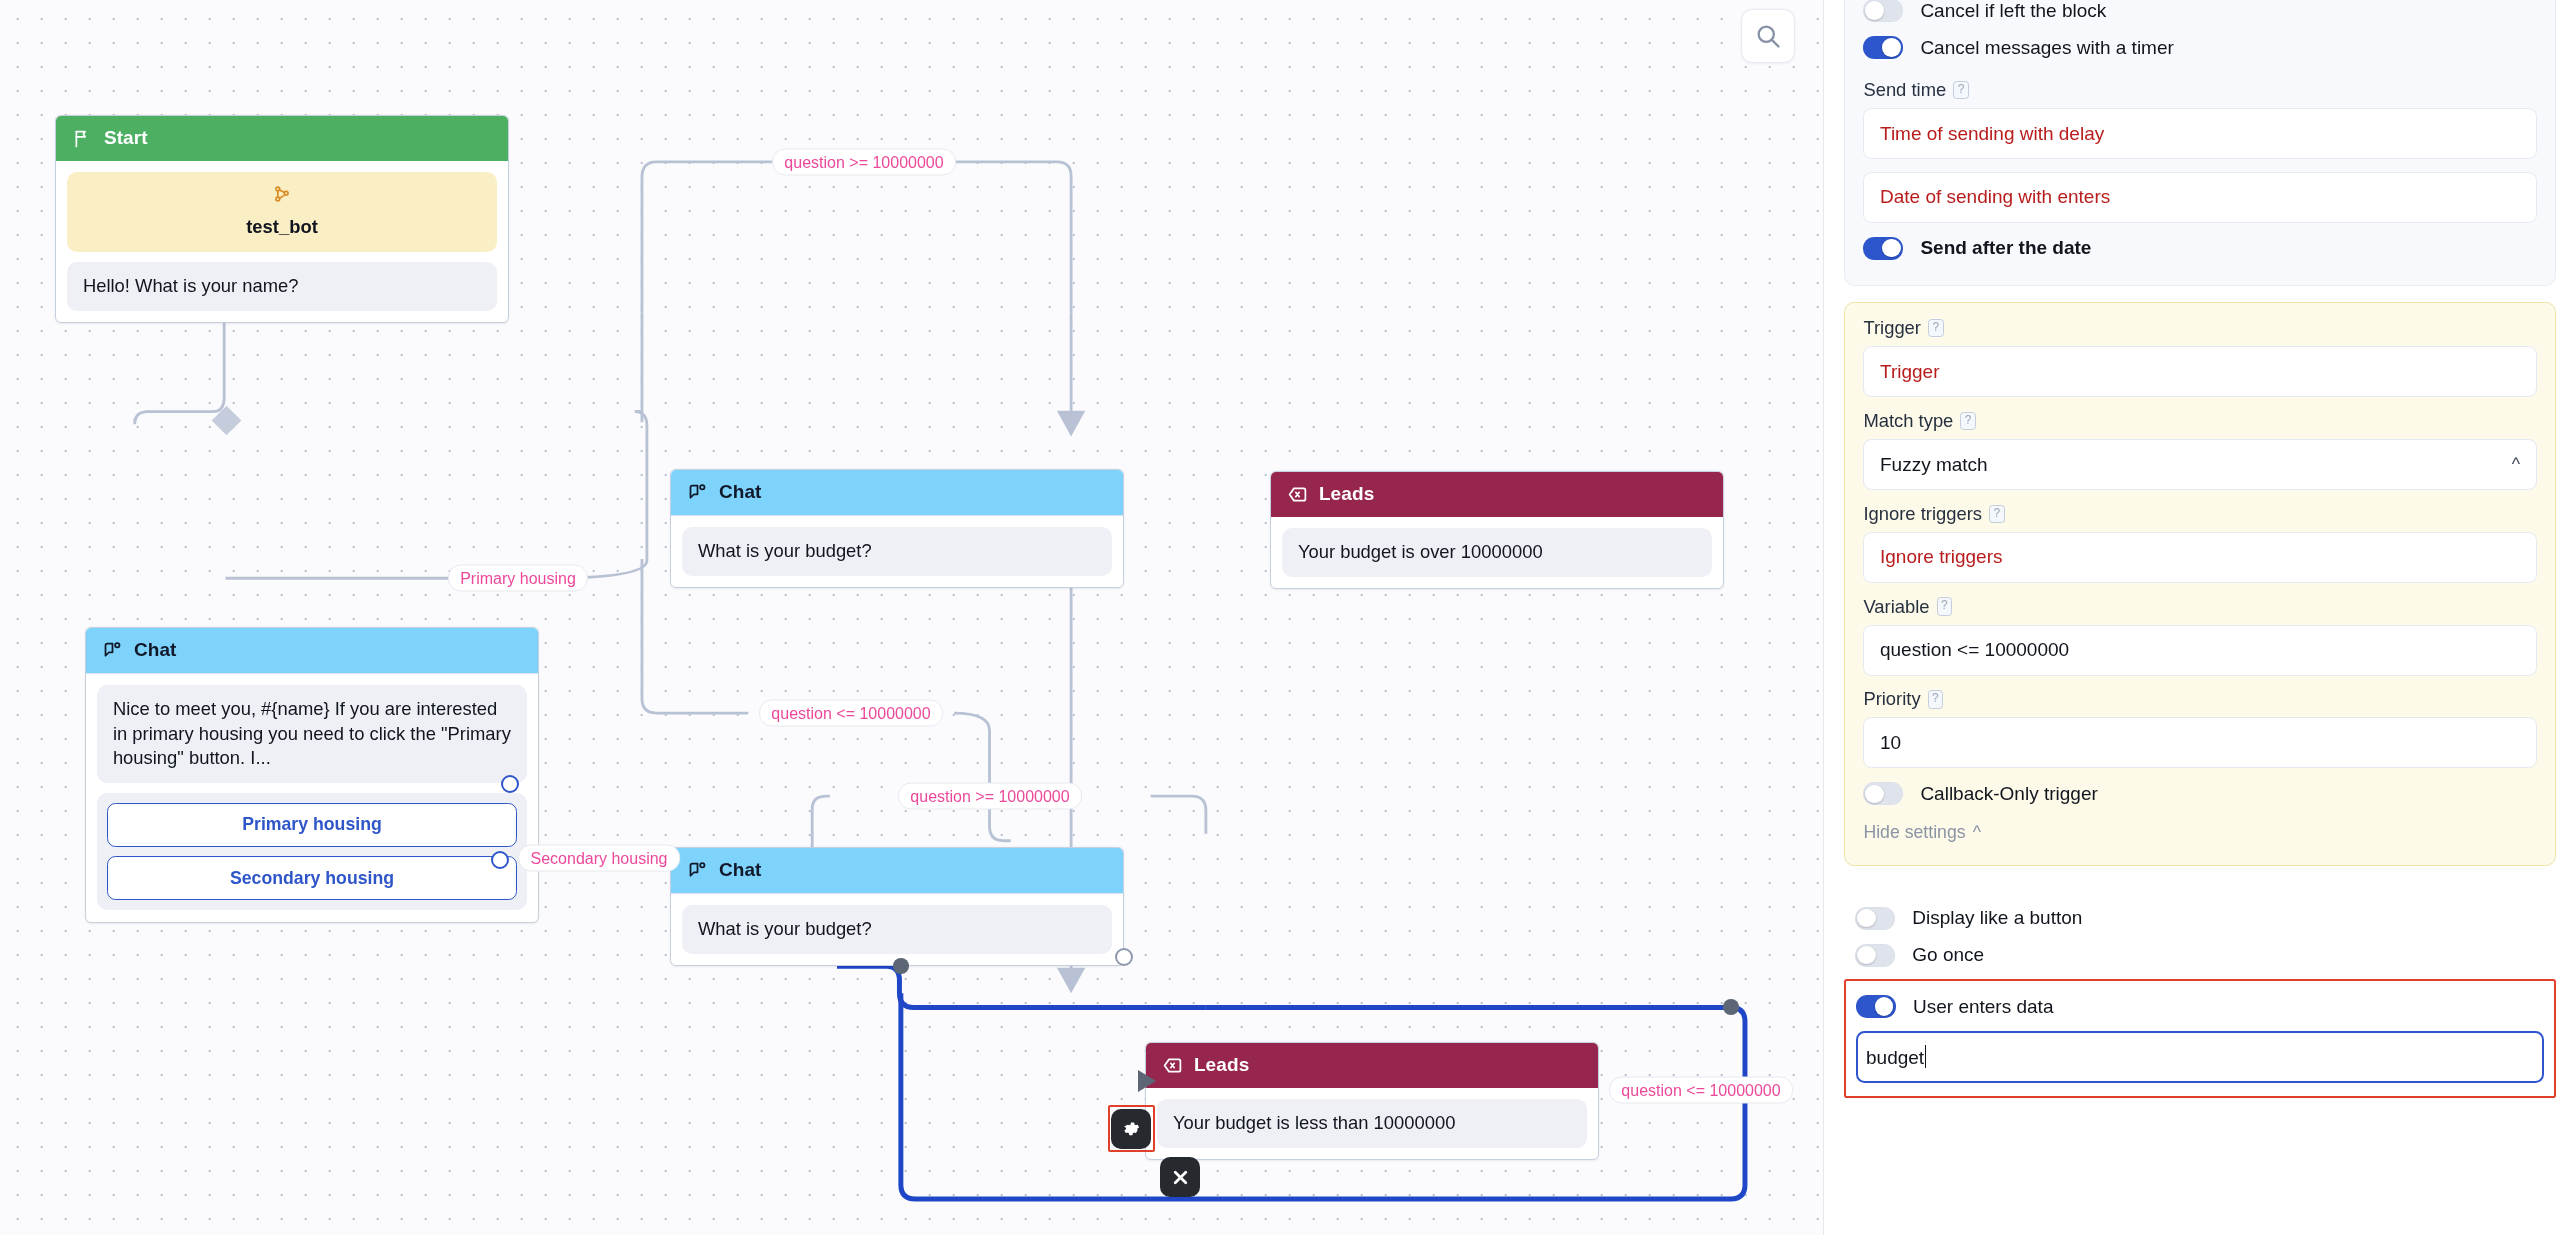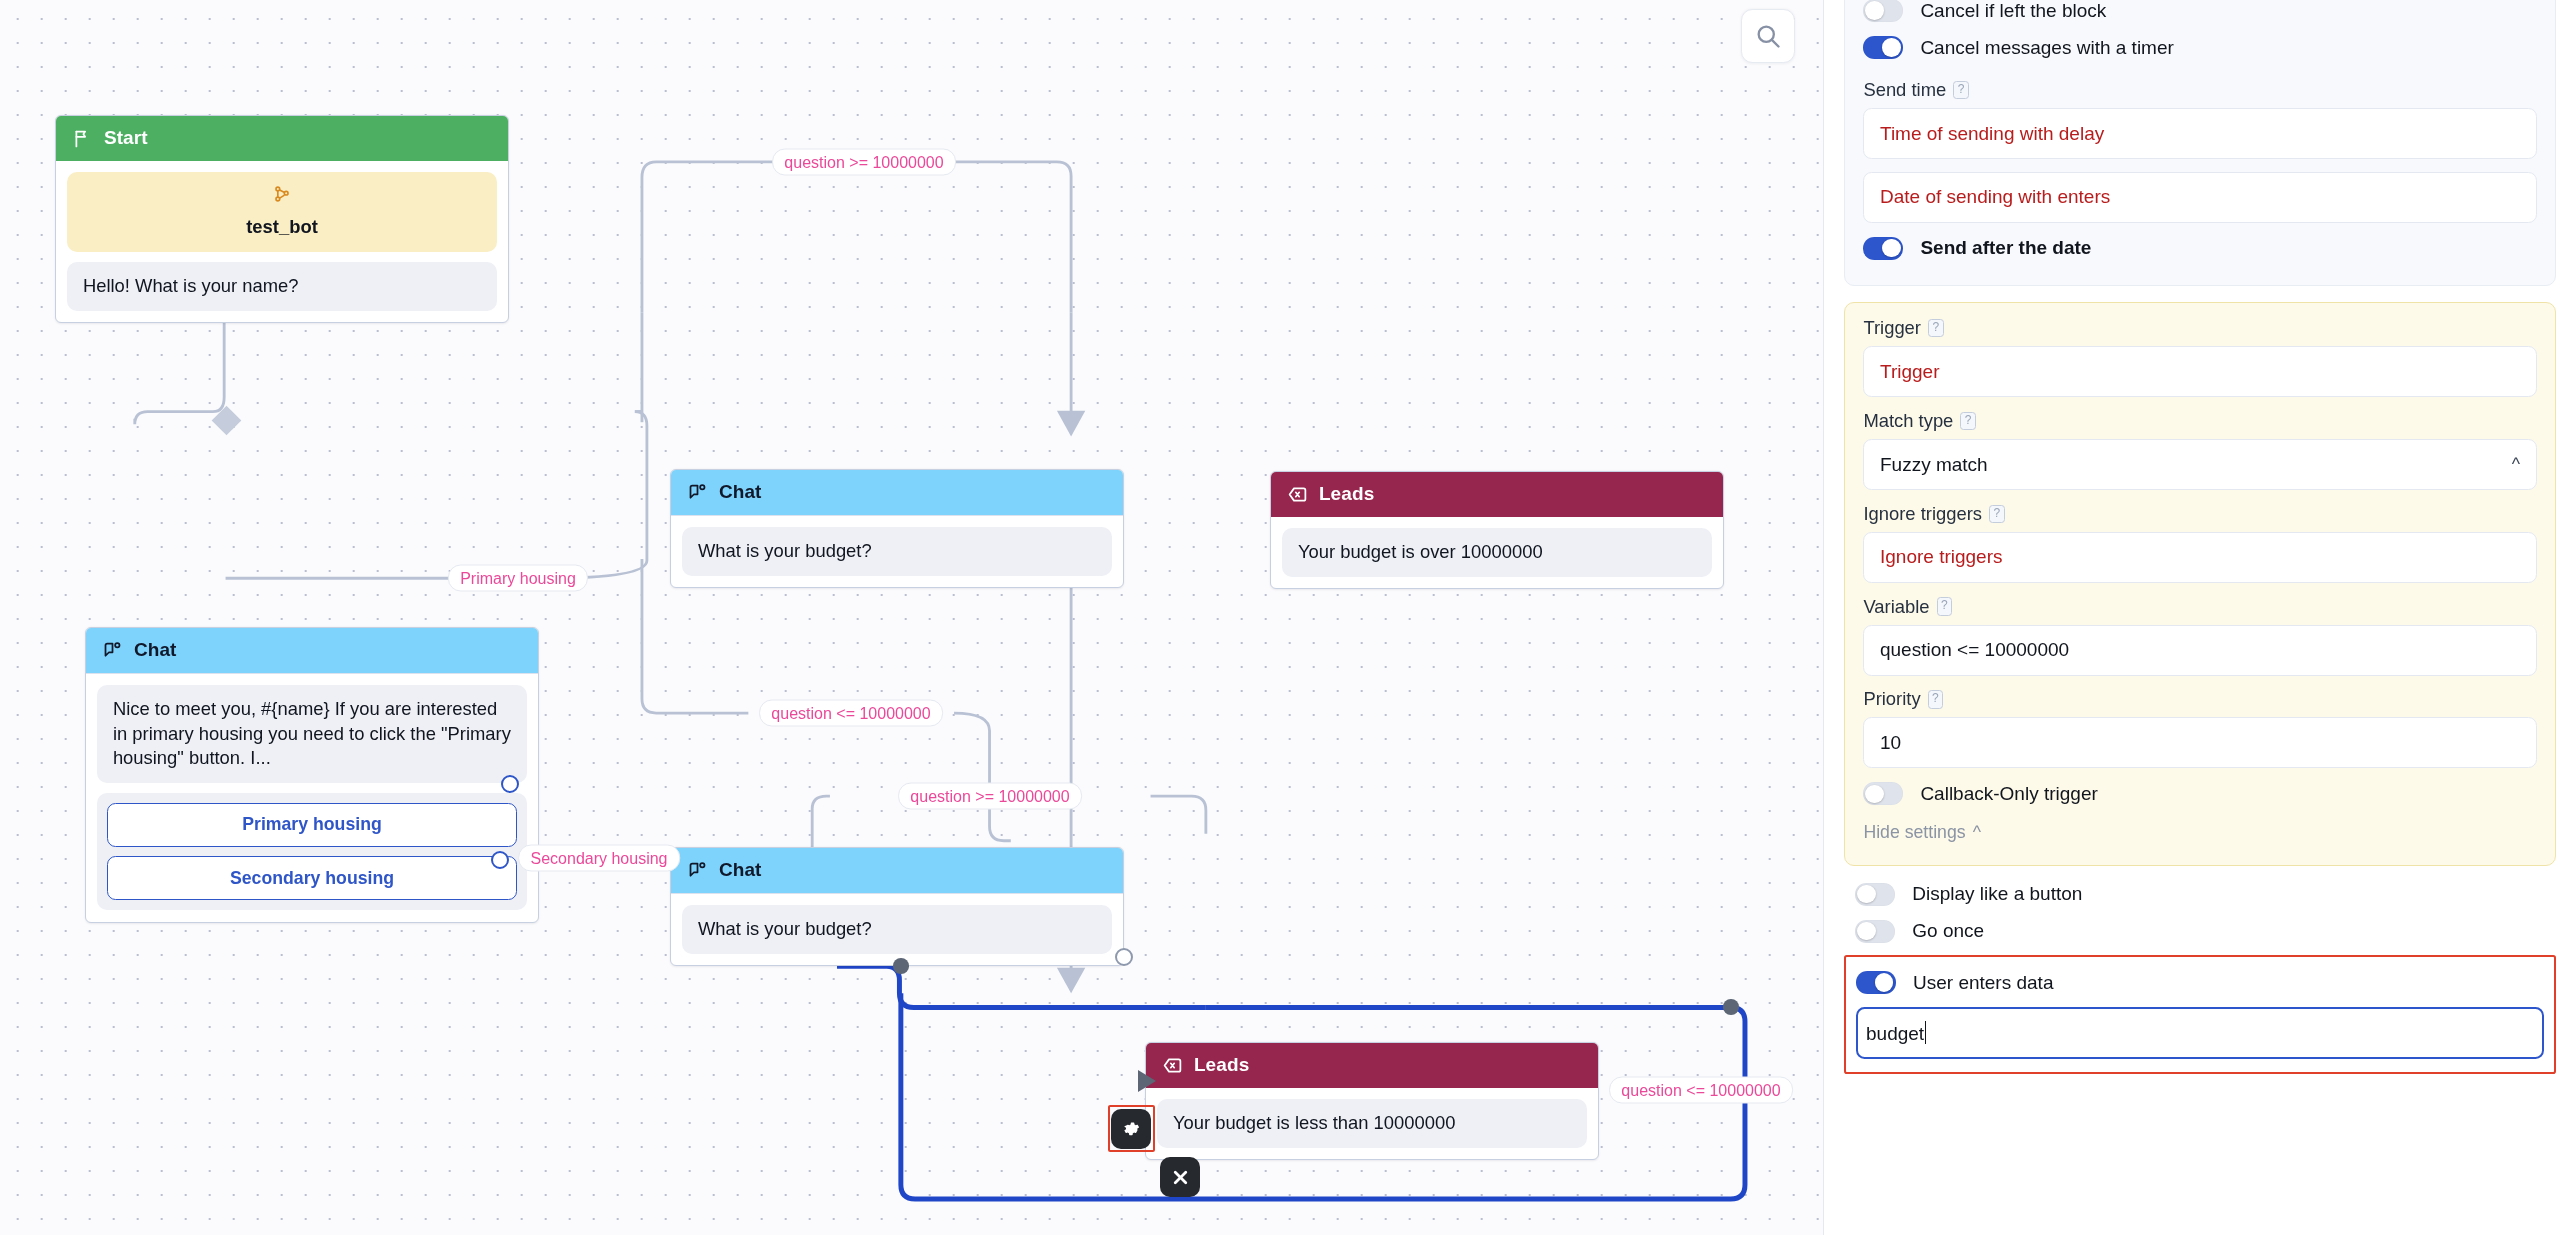--- a/index.html
+++ b/index.html
@@ -427,21 +427,21 @@
           </div>
         <div class="switch-label">Callback-Only trigger</div>
       </div>
 
       <div class="hide-settings">
         <span>Hide settings</span>
         <span>^</span>
       </div>
     </div>
 
-    <div style="padding:10px 11.3px 0 11.3px;">
+    <div style="padding:10px 11.3px 0 11.3px;margin-top:24px;">
       <div class="switch-row">
         <div class="switch">
             <div class="knob"></div>
           </div>
         <div class="switch-label">Display like a button</div>
       </div>
       <div class="switch-row">
         <div class="switch">
             <div class="knob"></div>
           </div>

